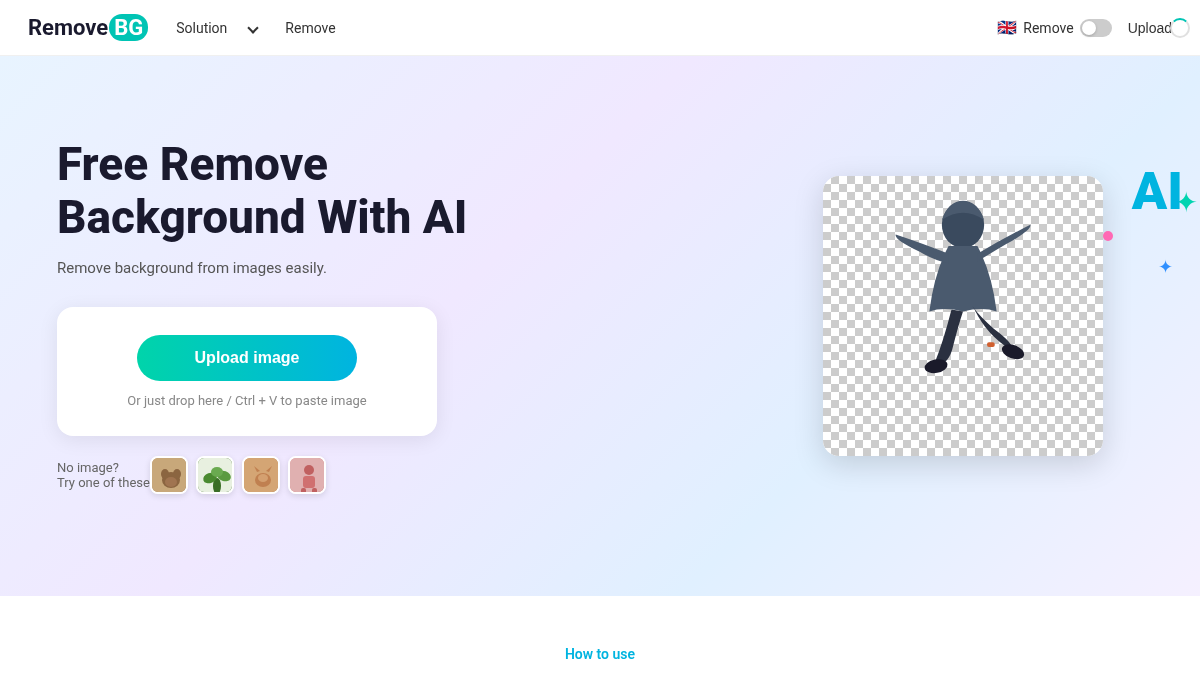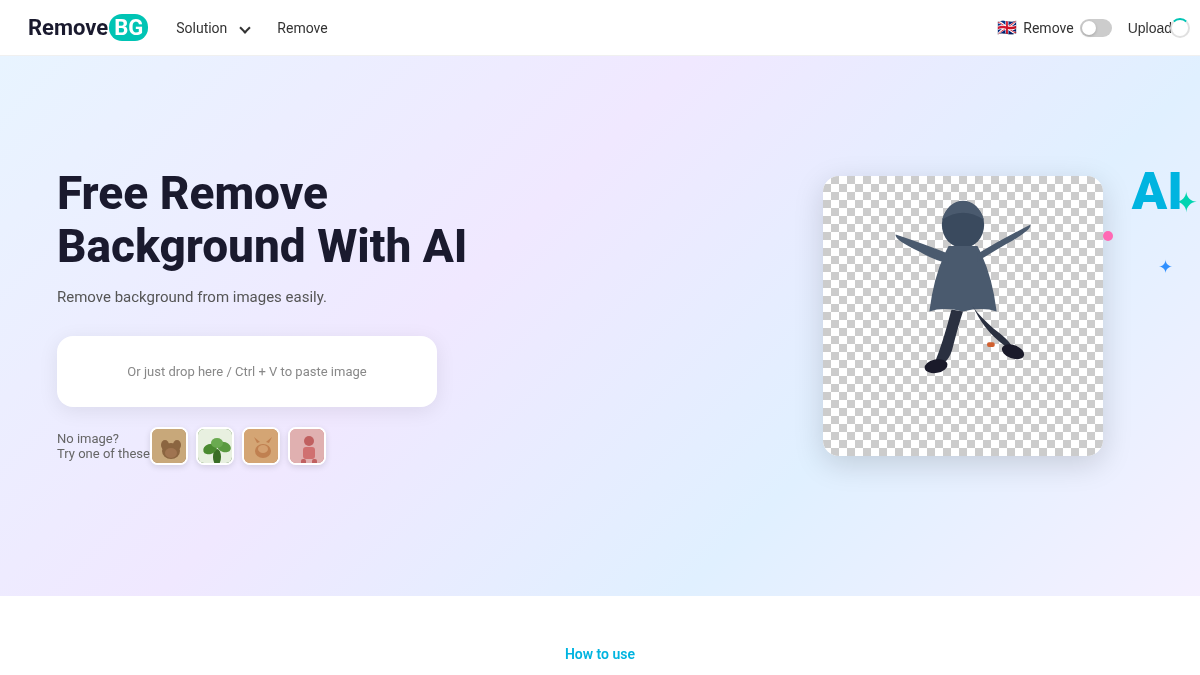--- a/index.html
+++ b/index.html
@@ -14,21 +14,21 @@
       height: 56px;
       background: #fff;
       border-bottom: 1px solid #f0f0f0;
       position: relative;
       z-index: 10;
     }
     .navbar-left { display: flex; align-items: center; gap: 28px; }
     .logo { display: flex; align-items: center; font-size: 22px; font-weight: 700; }
     .logo-remove { color: #1a1a2e; }
     .logo-bg { background: #00c4b4; color: #fff; padding: 1px 5px; border-radius: 13px; margin-left: 1px; }
-    .nav-link { font-size: 14px; color: #333; text-decoration: none; display: flex; align-items: center; gap: 12px; cursor: pointer; }
+    .nav-link { font-size: 14px; color: #333; text-decoration: none; display: flex; align-items: center; gap: 20px; cursor: pointer; }
     .navbar-right { display: flex; align-items: center; gap: 16px; }
     .lang-toggle { display: flex; align-items: center; gap: 6px; font-size: 14px; color: #333; cursor: pointer; }
     .flag { font-size: 16px; }
     .toggle-switch {
       width: 32px; height: 18px; background: #ccc; border-radius: 9px; position: relative; cursor: pointer;
     }
     .toggle-knob {
       width: 14px; height: 14px; background: #fff; border-radius: 50%; position: absolute; top: 2px; left: 2px;
       box-shadow: 0 1px 3px rgba(0,0,0,0.2);
     }
@@ -253,20 +253,21 @@
   <div class="hero-content">
 
     <div class="hero-text">
       <h1 class="hero-title">
         <span>Free Remove</span><br>
         <span>Background With AI</span>
       </h1>
       <p class="hero-subtitle">Remove background from images easily.</p>
 
       <div class="upload-box">
+        <button class="upload-btn">Upload image</button>
         <p class="upload-hint">Or just drop here / Ctrl + V to paste image</p>
       </div>
 
       <div class="sample-section">
         <div class="sample-label">
           <span>No image?</span><br>
           <span>Try one of these</span>
         </div>
         <div class="sample-images">
           <div class="sample-thumb thumb-dog">

